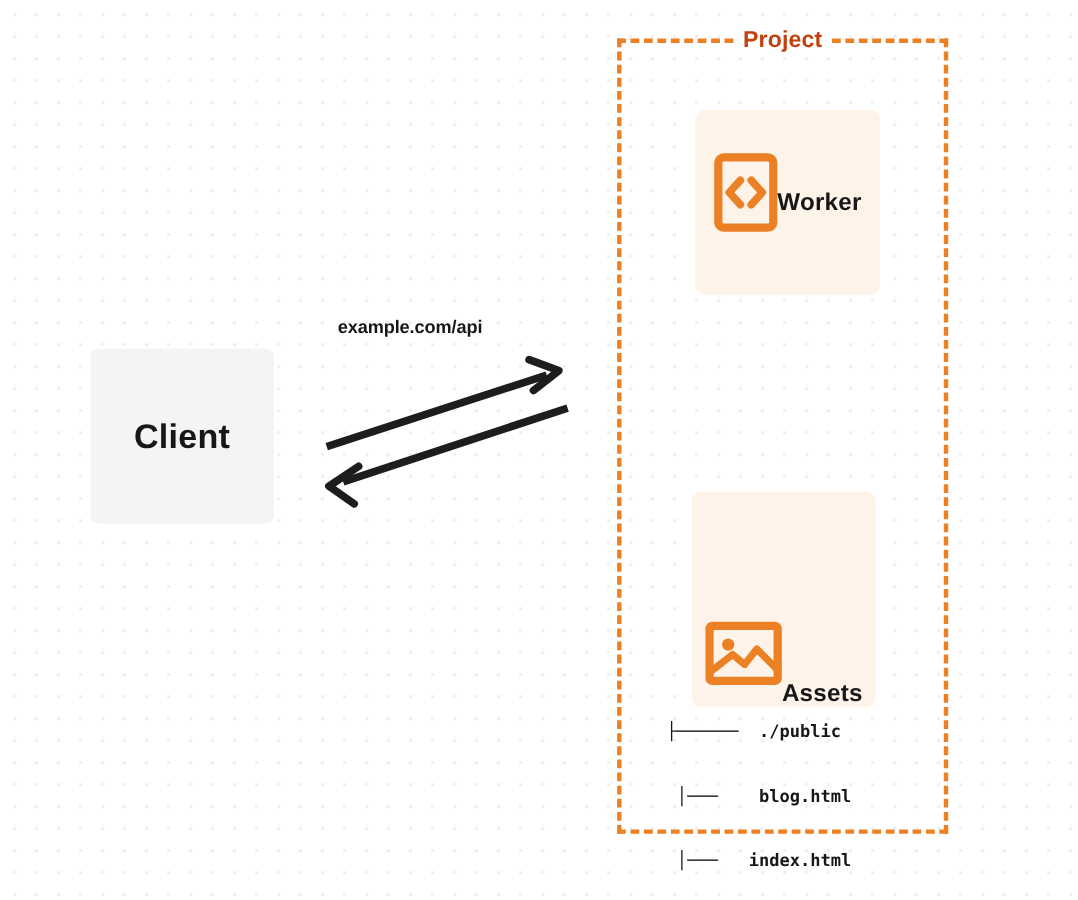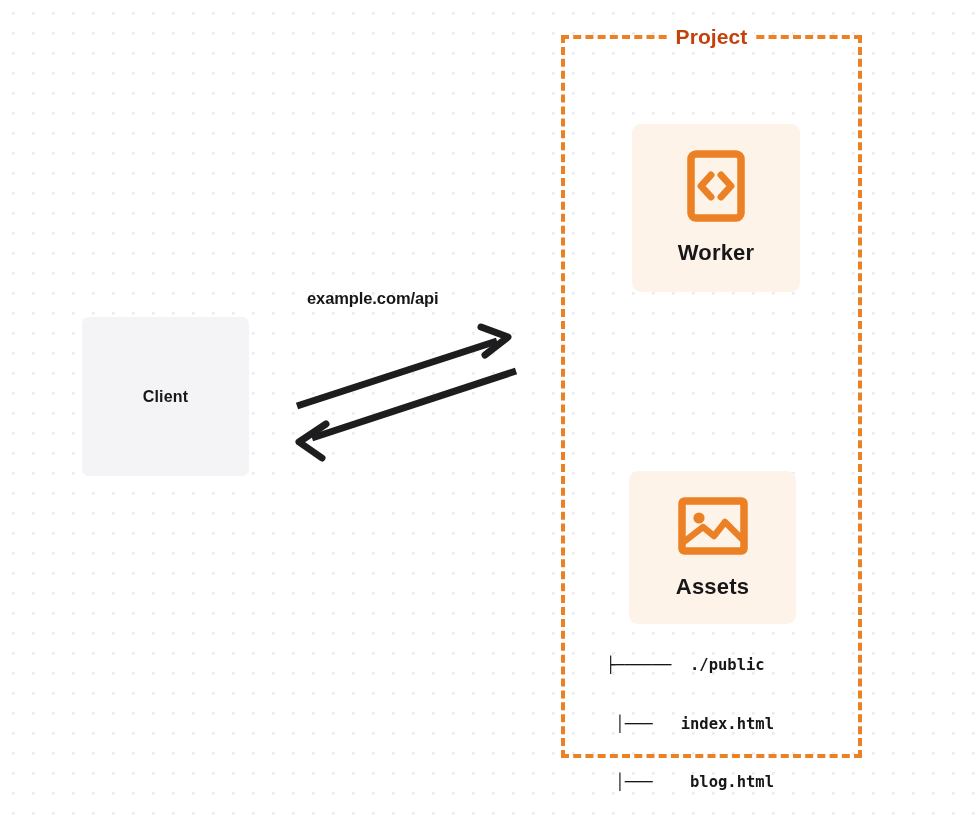--- a/index.html
+++ b/index.html
@@ -32,21 +32,21 @@
     top: 317px;
     width: 167px;
     height: 159px;
     background: #f4f4f6;
     border-radius: 7px;
     display: flex;
     align-items: center;
     justify-content: center;
   }
   .client-label {
-    font-size: 16px;
+    font-size: 31px;
     font-weight: bold;
     color: #17171a;
     letter-spacing: 0.2px;
   }
 
   
   .arrow-layer {
     position: absolute;
     left: 0;
     top: 0;
@@ -89,36 +89,36 @@
     letter-spacing: 0.1px;
     white-space: nowrap;
   }
 
   
   .card {
     position: absolute;
     background: #fdf3e8;
     border-radius: 9px;
     display: flex;
-    flex-direction: column;
+    flex-direction: row;
     align-items: center;
     justify-content: center;
-    margin-top: 24px;
   }
   .card-worker {
     left: 632px;
     top: 100px;
     width: 168px;
     height: 168px;
   }
   .card-assets {
     left: 629px;
     top: 447px;
     width: 167px;
-    height: 153px;
+    height: 196px;
+    align-items: flex-end;
   }
   .card-icon {
     display: block;
     margin-bottom: 14px;
   }
   .card-label {
     font-size: 22px;
     font-weight: bold;
     color: #17171a;
     letter-spacing: 0.2px;
@@ -185,18 +185,18 @@
         <rect x="4" y="5" width="62" height="50" rx="2.5" ry="2.5" fill="none" stroke="#ec8024" stroke-width="7.5"></rect>
         <circle cx="21" cy="22" r="5.6" fill="#ec8024"></circle>
         <polyline points="7,45 25,31 36,40 47,26 66,45" fill="none" stroke="#ec8024" stroke-width="6.5" stroke-linecap="round" stroke-linejoin="round"></polyline>
       </svg>
     </span>
     <span class="card-label">Assets</span>
   </div>
 
   <div class="file-tree">
     <span class="tree-row">├──────  ./public</span>
+    <span class="tree-row"> │───    blog.html</span>
     <span class="tree-row"> │───   index.html</span>
-    <span class="tree-row"> │───    blog.html</span>
     
   </div>
 
 </div>
 
 </body></html>

